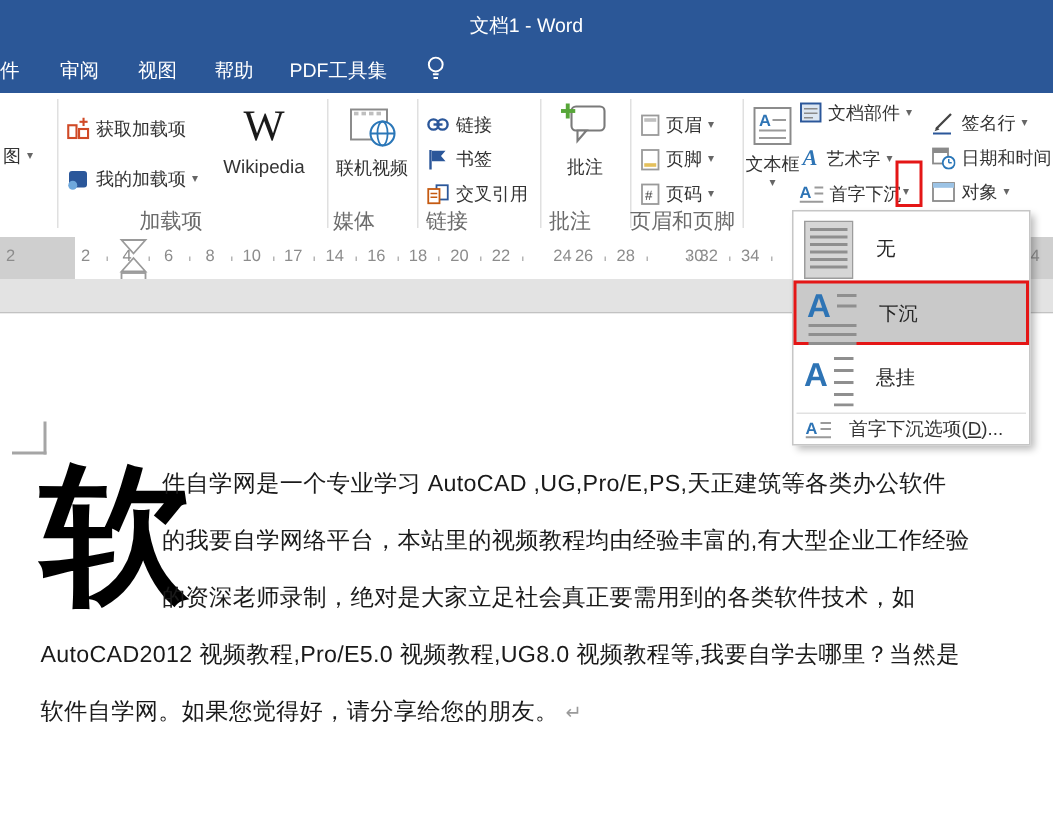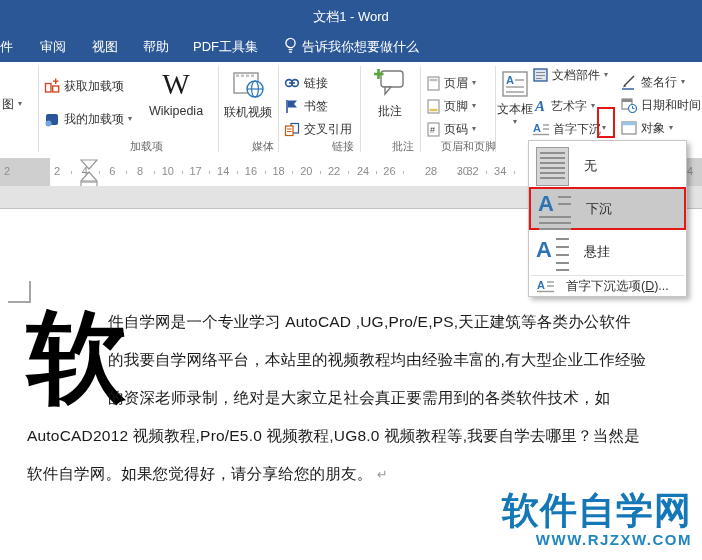--- a/index.html
+++ b/index.html
@@ -9,21 +9,21 @@
   
   .titlebar{left:0;top:0;width:702px;height:30px;background:#2b5797;}
   .titletext{left:0;right:0;top:8px;text-align:center;color:#fff;font-size:13px;}
   .menubar{left:0;top:30px;width:702px;height:32px;background:#2b5797;}
   .mtab{top:8px;color:#fff;font-size:13px;white-space:nowrap;}
   
   .ribbon{left:0;top:62px;width:702px;height:96px;background:#fff;border-bottom:1px solid #d4d4d4;}
   .rsep{top:4px;width:1px;height:86px;background:#e0e0e0;}
   .rbtn{position:absolute;display:flex;align-items:center;gap:4px;height:18px;font-size:12px;color:#333;white-space:nowrap;cursor:default;}
   .rbig{position:absolute;display:flex;flex-direction:column;align-items:center;font-size:12px;color:#333;}
-  .rgrp{position:absolute;top:77px;font-size:11px;color:#6b6b6b;text-align:right;white-space:nowrap;}
+  .rgrp{position:absolute;top:77px;font-size:14px;color:#6b6b6b;text-align:left;white-space:nowrap;}
   .dna{font-size:8px;color:#666;line-height:8px;}
   .ric{display:inline-flex;align-items:center;justify-content:center;}
   
   .rulerrow{left:0;top:158px;width:702px;height:28px;background:#fff;}
   .rulgray{top:0;height:28px;background:#cfcfcf;}
   .tick{position:absolute;top:7px;transform:translateX(-50%);font-size:11px;color:#8c8c8c;}
   .mintick{position:absolute;top:13px;width:1px;height:3px;background:#b5b5b5;}
   .grayband{left:0;top:186px;width:702px;height:22px;background:#e3e3e3;border-bottom:1px solid #c2c2c2;}
   
   .page{left:0;top:209px;width:702px;height:351px;background:#fff;}
@@ -63,21 +63,20 @@
     <span class="abs mtab" style="left:92px">视图</span>
     <span class="abs mtab" style="left:143px">帮助</span>
     <span class="abs mtab" style="left:193px">PDF工具集</span>
     <span class="abs" style="left:283px;top:6px">
       <svg width="15" height="19">
           <circle cx="7.5" cy="7" r="4.6" fill="none" stroke="#fff" stroke-width="1.3"></circle>
           <line x1="5.6" y1="13.5" x2="9.4" y2="13.5" stroke="#fff" stroke-width="1.3"></line>
           <line x1="6" y1="16" x2="9" y2="16" stroke="#fff" stroke-width="1.3"></line>
         </svg>
     </span>
-    <span class="abs mtab" style="left:302px">告诉我你想要做什么</span>
   </div>
 
   <div class="abs ribbon">
     <div class="abs rsep" style="left:38px"></div>
     <div class="abs rsep" style="left:218px"></div>
     <div class="abs rsep" style="left:278px"></div>
     <div class="abs rsep" style="left:360px"></div>
     <div class="abs rsep" style="left:420px"></div>
     <div class="abs rsep" style="left:495px"></div>
 
@@ -311,25 +310,25 @@
         <span class="tick" style="left: 223.2px;">14</span>
         <span class="mintick" style="left: 237px;"></span>
         <span class="tick" style="left: 250.9px;">16</span>
         <span class="mintick" style="left: 264.7px;"></span>
         <span class="tick" style="left: 278.6px;">18</span>
         <span class="mintick" style="left: 292.4px;"></span>
         <span class="tick" style="left: 306.3px;">20</span>
         <span class="mintick" style="left: 320.1px;"></span>
         <span class="tick" style="left: 334px;">22</span>
         <span class="mintick" style="left: 347.8px;"></span>
-        <span class="tick" style="left: 363px;">24</span>
+        <span class="tick" style="left: 375px;">24</span>
         <span class="mintick" style="left: 375.5px;"></span>
         <span class="tick" style="left: 389.4px;">26</span>
         <span class="mintick" style="left: 403.2px;"></span>
-        <span class="tick" style="left: 417.1px; margin-left: 14px;">28</span>
+        <span class="tick" style="left: 417.1px;">28</span>
         <span class="mintick" style="left: 430.9px;"></span>
         <span class="tick" style="left: 444.8px; margin-left: 18px;">30</span>
         <span class="mintick" style="left: 458.6px;"></span>
         <span class="tick" style="left: 472.5px;">32</span>
         <span class="mintick" style="left: 486.3px;"></span>
         <span class="tick" style="left: 500.2px;">34</span>
         <span class="mintick" style="left: 514px;"></span>
       </div>
     <span class="abs" style="left:78px;top:1px">
       <svg width="22" height="34">
@@ -346,24 +345,20 @@
     <div class="abs croph"></div>
     <div class="abs dropcap">软</div>
     <div class="docline" style="left:108px;top:103px">件自学网是一个专业学习 AutoCAD ,UG,Pro/E,PS,天正建筑等各类办公软件</div>
     <div class="docline" style="left:108px;top:141px">的我要自学网络平台，本站里的视频教程均由经验丰富的,有大型企业工作经验</div>
     <div class="docline" style="left:108px;top:179px">的资深老师录制，绝对是大家立足社会真正要需用到的各类软件技术，如</div>
     <div class="docline" style="left:27px;top:217px">AutoCAD2012 视频教程,Pro/E5.0 视频教程,UG8.0 视频教程等,我要自学去哪里？当然是</div>
     <div class="docline" style="left:27px;top:255px">
       <span>软件自学网。如果您觉得好，请分享给您的朋友。</span>
       <span class="pmark">↵</span>
     </div>
-    <div class="abs logo">
-      <div class="logoname">软件自学网</div>
-      <div class="logourl">WWW.RJZXW.COM</div>
-    </div>
   </div>
 
   <div class="abs dd">
     <div class="dditem" style="top:4px;height:42px">
       <span class="abs" style="left:7px;top:2px">
         <svg width="33" height="39">
             <rect x="0.5" y="0.5" width="32" height="38" fill="#d6d6d6" stroke="#9c9c9c"></rect>
             <g stroke="#8f8f8f" stroke-width="2">
               <line x1="4" y1="6" x2="29" y2="6"></line>
               <line x1="4" y1="11" x2="29" y2="11"></line>

